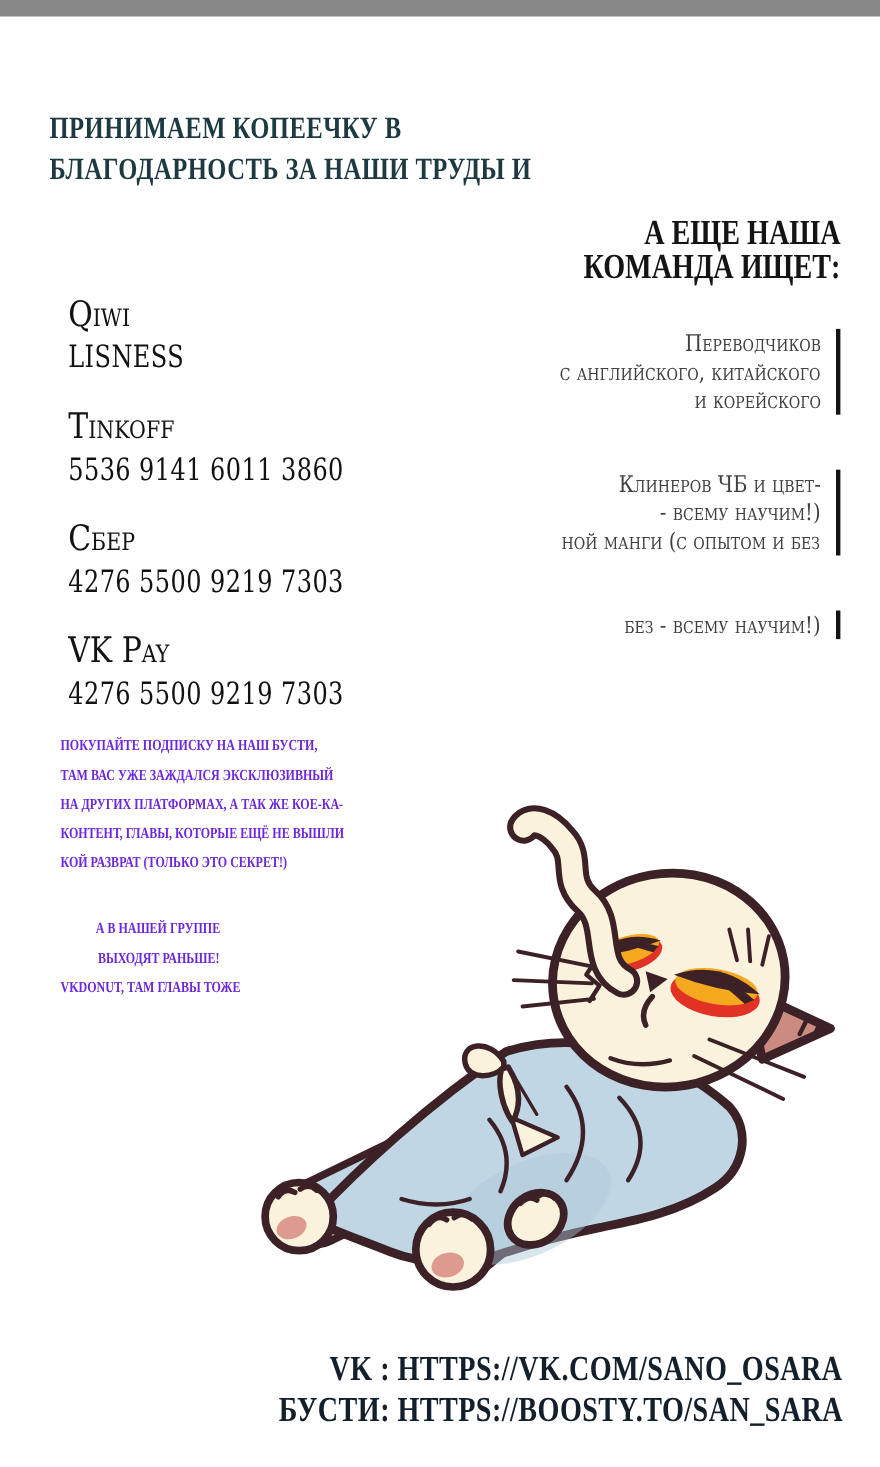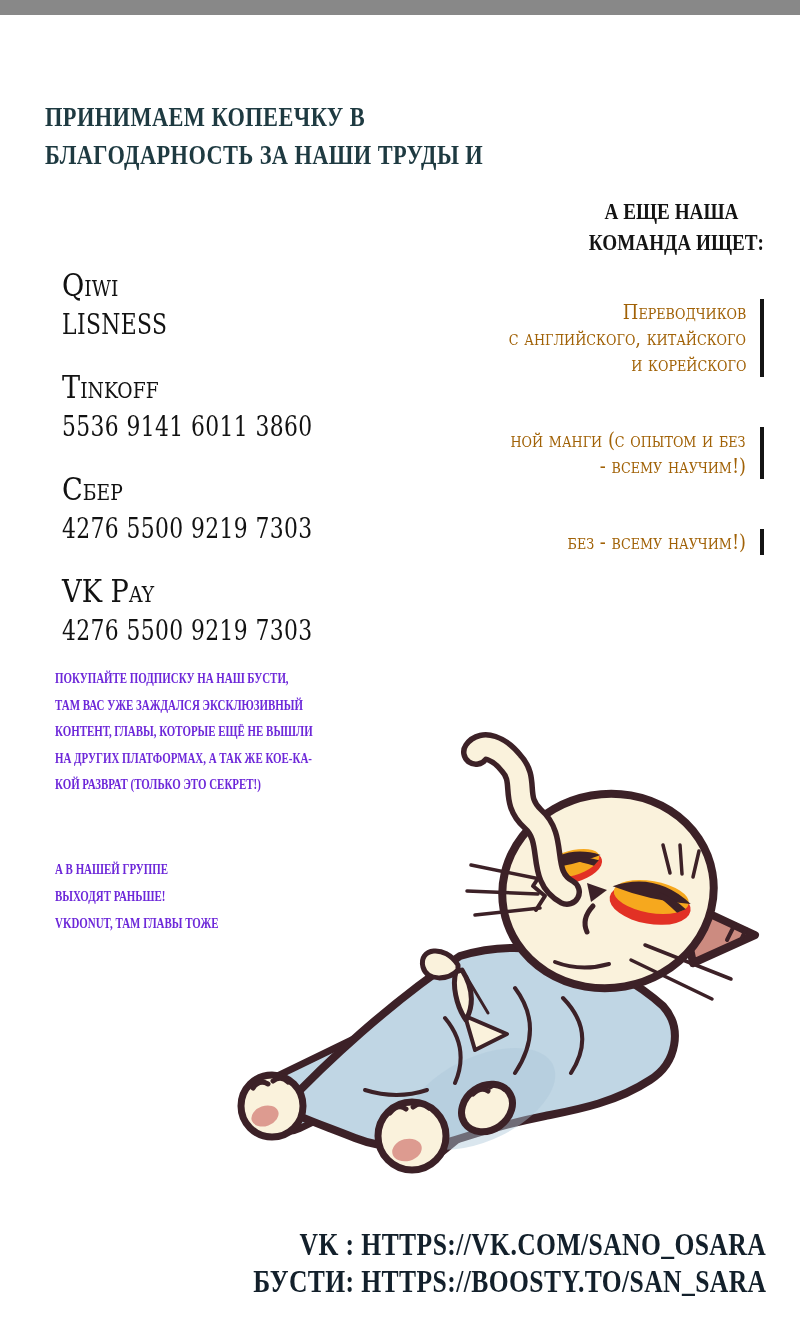--- a/index.html
+++ b/index.html
@@ -29,45 +29,45 @@
   .cx85{transform:scaleX(0.85);}
   .right-origin{transform-origin:100% 50%;}
   .sc{font-variant:small-caps;}
 
   .h-main{
     position:absolute;left:45px;top:83px;
     font-weight:700;font-size:28px;line-height:38px;
     color:var(--teal);letter-spacing:0.5px;
   }
   .h-recruit{
-    position:absolute;right:36px;top:181px;text-align:center;
-    font-weight:700;font-size:24px;line-height:31px;color:var(--ink);
+    position:absolute;right:36px;top:181px;text-align:right;
+    font-weight:700;font-size:32px;line-height:31px;color:var(--ink);
   }
   .payments{position:absolute;left:62px;top:250px;color:#121212;}
   .pay-block{margin-bottom:22px;}
   .pay-label{font-family:"DejaVu Serif",serif;font-size:32px;line-height:40px;}
   .pay-value{font-family:"DejaVu Serif",serif;font-size:28px;line-height:40px;letter-spacing:0.5px;}
 
   .r-col{
     position:absolute;right:36px;top:284px;
     display:flex;flex-direction:column;align-items:flex-end;gap:50px;
   }
   .r-item{display:flex;align-items:stretch;}
   .r-lines{
     text-align:right;font-family:"DejaVu Serif",serif;
-    font-size:21px;line-height:26px;color:#a16207;
+    font-size:21px;line-height:26px;color:#404040;
   }
   .r-bar{width:4px;background:#141414;margin-left:14px;}
 
   .note{
     position:absolute;left:55px;
     font-weight:700;font-size:14px;color:#6d28d9;
   }
   .note-boosty{top:651px;line-height:26.6px;}
-  .note-vk{top:841px;line-height:27px;}
+  .note-vk{top:816px;line-height:27px;text-align:center;}
 
   .links{
     position:absolute;right:34px;top:1211px;text-align:right;
     font-weight:700;font-size:32px;line-height:37px;color:var(--link);
     letter-spacing:0.5px;
   }
 
   .cat{position:absolute;left:215px;top:703px;width:560px;height:475px;}
 </style>
 </head>
@@ -108,38 +108,39 @@
     <div class="r-item">
       <div class="r-lines">
         <div><span class="cond cx85 sc right-origin">Переводчиков</span></div>
         <div><span class="cond cx85 sc right-origin">с английского, китайского</span></div>
         <div><span class="cond cx85 sc right-origin">и корейского</span></div>
       </div>
       <div class="r-bar"></div>
     </div>
     <div class="r-item">
       <div class="r-lines">
+        <div><span class="cond cx85 sc right-origin">Клинеров ЧБ и цвет-</span></div>
+        <div><span class="cond cx85 sc right-origin">- всему научим!)</span></div>
         <div><span class="cond cx85 sc right-origin">ной манги (с опытом и без</span></div>
-        <div><span class="cond cx85 sc right-origin">- всему научим!)</span></div>
       </div>
       <div class="r-bar"></div>
     </div>
     <div class="r-item">
       <div class="r-lines">
         <div><span class="cond cx85 sc right-origin">без - всему научим!)</span></div>
       </div>
       <div class="r-bar"></div>
     </div>
   </div>
 
   <div class="note note-boosty">
     <div><span class="cond cx78">ПОКУПАЙТЕ ПОДПИСКУ НА НАШ БУСТИ,</span></div>
     <div><span class="cond cx78">ТАМ ВАС УЖЕ ЗАЖДАЛСЯ ЭКСКЛЮЗИВНЫЙ</span></div>
+    <div><span class="cond cx78">НА ДРУГИХ ПЛАТФОРМАХ, А ТАК ЖЕ КОЕ-КА-</span></div>
     <div><span class="cond cx78">КОНТЕНТ, ГЛАВЫ, КОТОРЫЕ ЕЩЁ НЕ ВЫШЛИ</span></div>
-    <div><span class="cond cx78">НА ДРУГИХ ПЛАТФОРМАХ, А ТАК ЖЕ КОЕ-КА-</span></div>
     <div><span class="cond cx78">КОЙ РАЗВРАТ (ТОЛЬКО ЭТО СЕКРЕТ!)</span></div>
   </div>
 
   <div class="note note-vk">
     <div><span class="cond cx78">А В НАШЕЙ ГРУППЕ</span></div>
     <div><span class="cond cx78">ВЫХОДЯТ РАНЬШЕ!</span></div>
     <div><span class="cond cx78">VKDONUT, ТАМ ГЛАВЫ ТОЖЕ</span></div>
   </div>
 
   <div class="cat">

